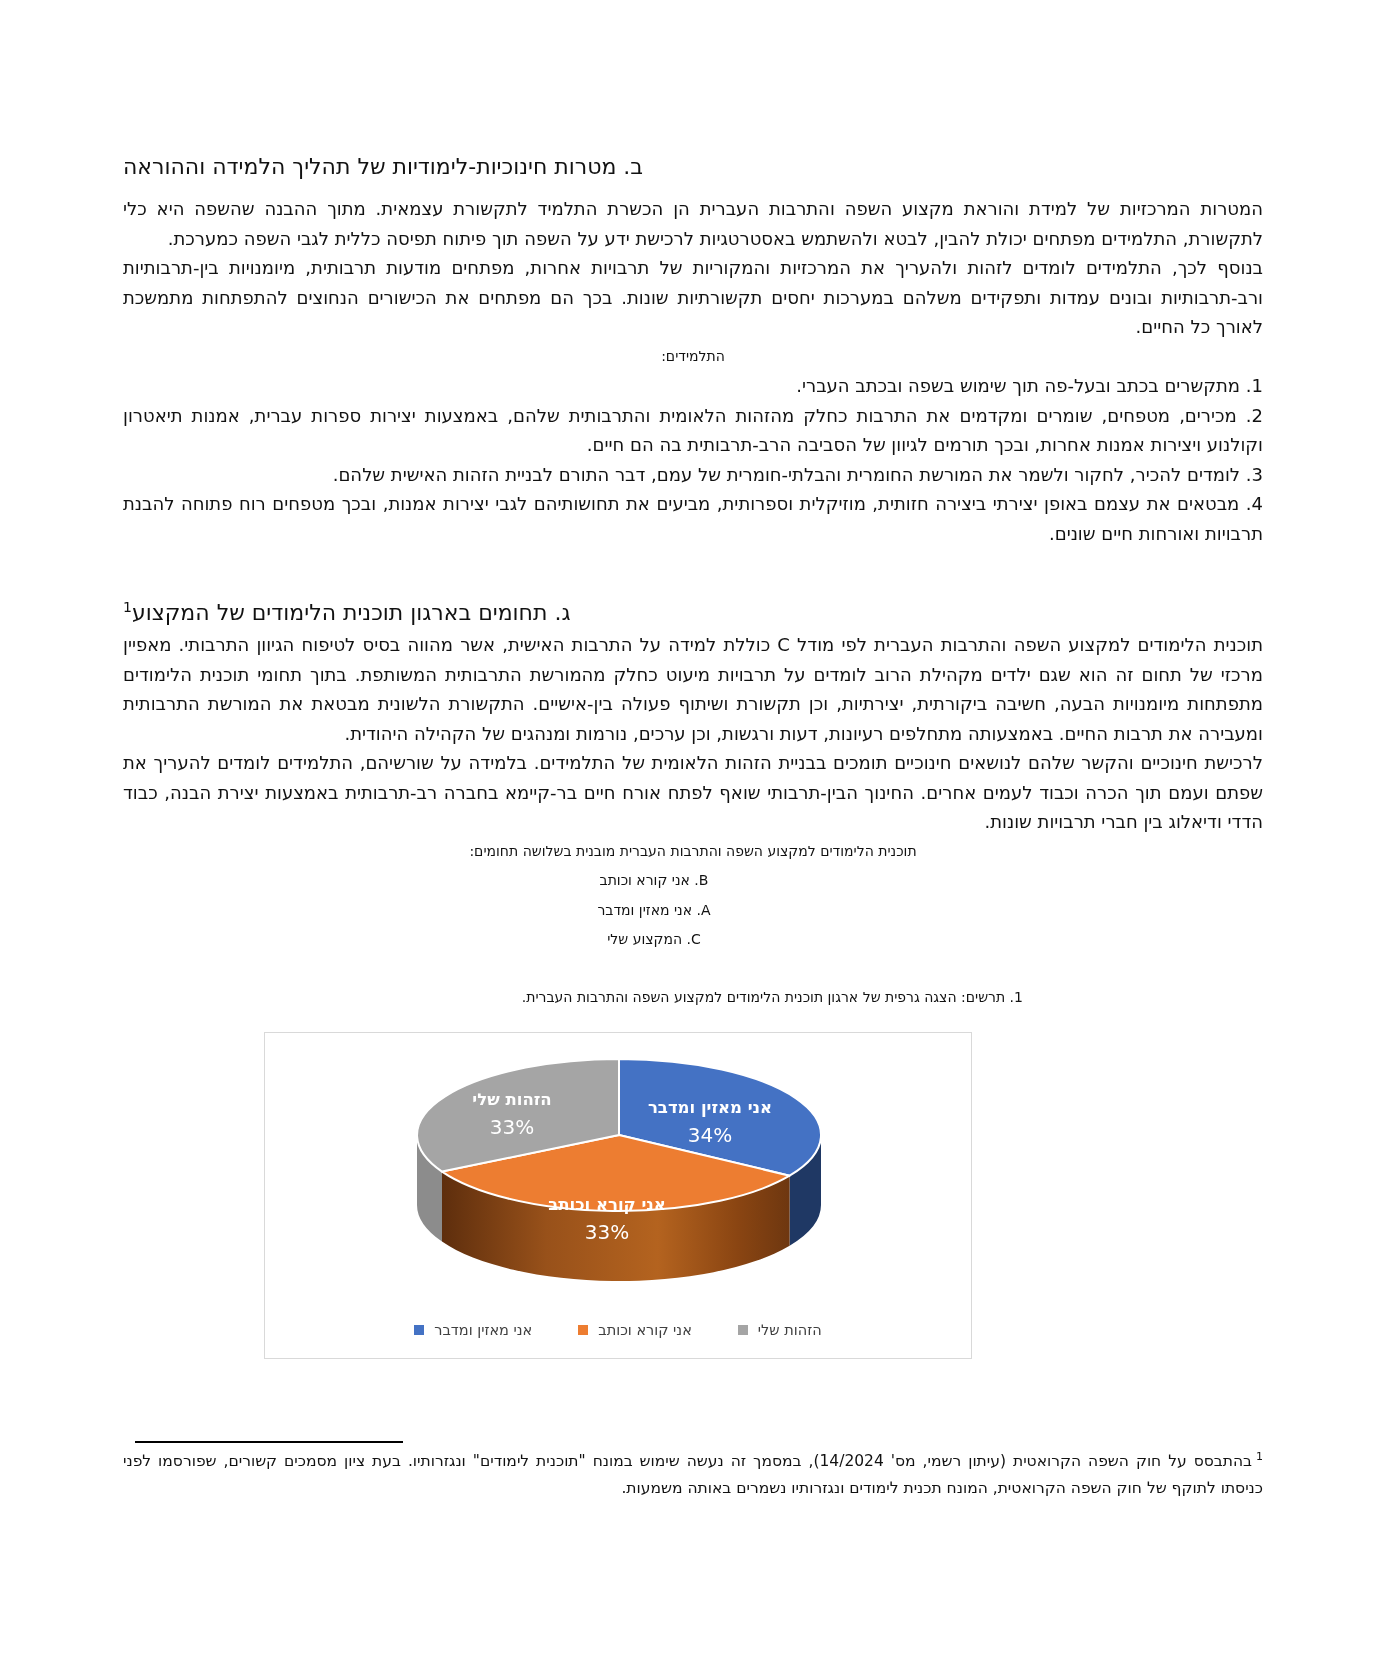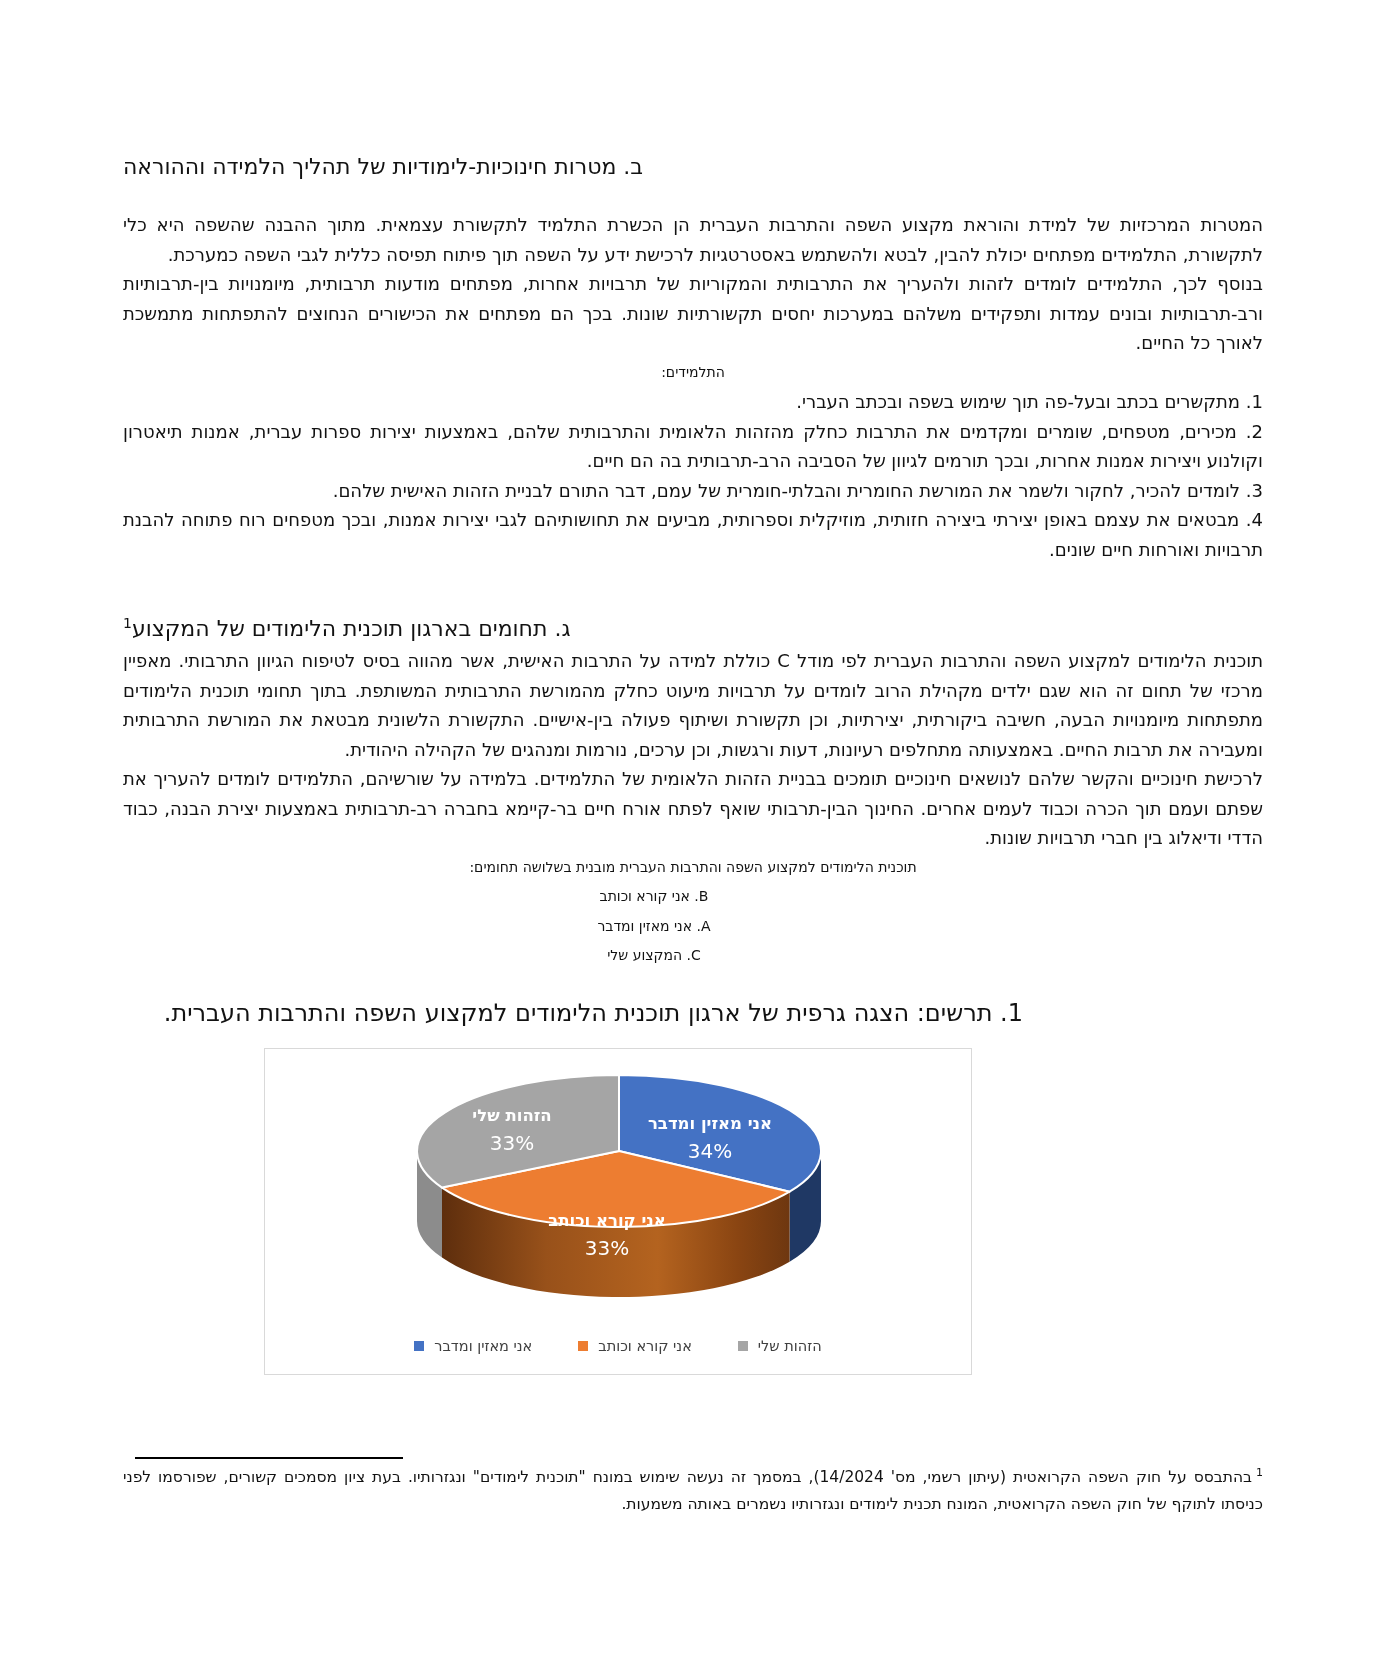--- a/index.html
+++ b/index.html
@@ -4,23 +4,23 @@
 <style>
   html,body{margin:0;padding:0;background:#ffffff;}
   body{width:1386px;height:1656px;overflow:hidden;font-family:"DejaVu Sans",sans-serif;color:#121212;}
   .page{direction:rtl;padding:150px 123px 0 123px;}
   .doc-heading{font-size:22px;line-height:34px;font-weight:400;text-align:left;}
   .doc-heading sup{font-size:14px;}
   .para{font-size:18px;line-height:29.5px;text-align:justify;}
   .rline{font-size:14px;line-height:29.5px;text-align:center;}
   .sec-c-heading{margin-top:42px;}
   .para-after-heading{}
-  .para-first{margin-top:26px;}
+  .para-first{margin-top:10px;}
   .domains{padding-right:78px;}
-  .figure-caption{margin-top:28px;padding-right:240px;font-size:24px;line-height:29.5px;text-align:right;}
+  .figure-caption{margin-top:28px;padding-right:240px;font-size:14px;line-height:29.5px;text-align:right;}
   .chart{width:708px;height:327px;border:1px solid #d9d9d9;background:#fff;margin-top:20px;margin-right:291px;position:relative;box-sizing:border-box;}
   .pie{display:block;width:706px;height:260px;}
   .pie text{font-family:"DejaVu Sans",sans-serif;}
   .slice-name{font-size:16.5px;font-weight:bold;fill:#ffffff;text-anchor:middle;}
   .slice-pct{font-size:20px;fill:#ffffff;text-anchor:middle;}
   .legend{position:absolute;left:0;right:0;bottom:20px;display:flex;direction:ltr;justify-content:center;align-items:center;gap:46px;}
   .legend-item{display:flex;align-items:center;gap:10px;font-size:14.5px;color:#404040;}
   .legend-marker{width:10px;height:10px;display:inline-block;}
   .lm-blue{background:#4472C4;}
   .lm-orange{background:#ED7D31;}
@@ -30,21 +30,21 @@
   .footnote sup{font-size:11px;margin-left:4px;}
 </style>
 </head>
 <body>
 
 <div class="page">
 
   <div class="doc-heading">ב. מטרות חינוכיות-לימודיות של תהליך הלמידה וההוראה</div>
 
   <div class="para para-first">המטרות המרכזיות של למידת והוראת מקצוע השפה והתרבות העברית הן הכשרת התלמיד לתקשורת עצמאית. מתוך ההבנה שהשפה היא כלי לתקשורת, התלמידים מפתחים יכולת להבין, לבטא ולהשתמש באסטרטגיות לרכישת ידע על השפה תוך פיתוח תפיסה כללית לגבי השפה כמערכת.</div>
-  <div class="para">בנוסף לכך, התלמידים לומדים לזהות ולהעריך את התרבותית והמקוריות של תרבויות אחרות, מפתחים מודעות תרבותית, מיומנויות בין-תרבותיות ורב-תרבותיות ובונים עמדות ותפקידים משלהם במערכות יחסים תקשורתיות שונות. בכך הם מפתחים את הכישורים הנחוצים להתפתחות מתמשכת לאורך כל החיים.</div>
+  <div class="para">בנוסף לכך, התלמידים לומדים לזהות ולהעריך את המרכזיות והמקוריות של תרבויות אחרות, מפתחים מודעות תרבותית, מיומנויות בין-תרבותיות ורב-תרבותיות ובונים עמדות ותפקידים משלהם במערכות יחסים תקשורתיות שונות. בכך הם מפתחים את הכישורים הנחוצים להתפתחות מתמשכת לאורך כל החיים.</div>
 
   <div class="rline">התלמידים:</div>
 
   <div class="para">1. מתקשרים בכתב ובעל-פה תוך שימוש בשפה ובכתב העברי.</div>
   <div class="para">2. מכירים, מטפחים, שומרים ומקדמים את התרבות כחלק מהזהות הלאומית והתרבותית שלהם, באמצעות יצירות ספרות עברית, אמנות תיאטרון וקולנוע ויצירות אמנות אחרות, ובכך תורמים לגיוון של הסביבה הרב-תרבותית בה הם חיים.</div>
   <div class="para">3. לומדים להכיר, לחקור ולשמר את המורשת החומרית והבלתי-חומרית של עמם, דבר התורם לבניית הזהות האישית שלהם.</div>
   <div class="para">4. מבטאים את עצמם באופן יצירתי ביצירה חזותית, מוזיקלית וספרותית, מביעים את תחושותיהם לגבי יצירות אמנות, ובכך מטפחים רוח פתוחה להבנת תרבויות ואורחות חיים שונים.</div>
 
   <div class="doc-heading sec-c-heading"><span>ג. תחומים בארגון תוכנית הלימודים של המקצוע</span><sup>1</sup></div>
 

